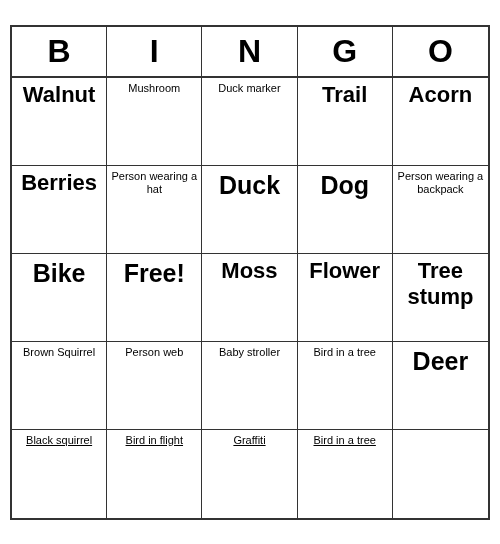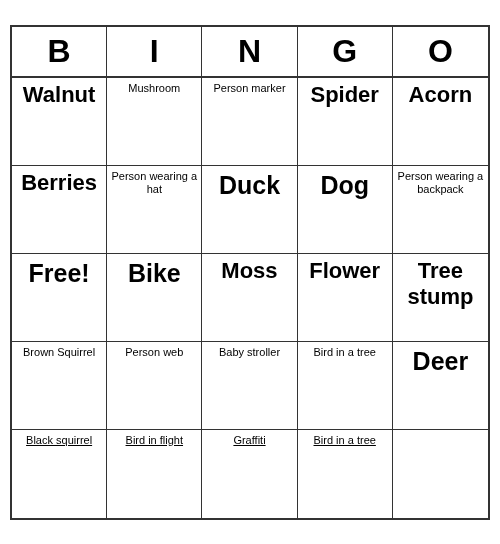--- a/index.html
+++ b/index.html
@@ -88,48 +88,48 @@
       <div class="bingo-letter">O</div>
     </div>
   <div class="bingo-grid">
   <div class="bingo-cell">
         <span class="cell-text large">Walnut</span>
       </div>
       <div class="bingo-cell">
         <span class="cell-text">Mushroom</span>
       </div>
       <div class="bingo-cell">
-        <span class="cell-text">Person marker</span>
+        <span class="cell-text">Duck marker</span>
       </div>
       <div class="bingo-cell">
-        <span class="cell-text large">Spider</span>
+        <span class="cell-text large">Trail</span>
       </div>
       <div class="bingo-cell">
         <span class="cell-text large">Acorn</span>
       </div>
       <div class="bingo-cell">
         <span class="cell-text large">Berries</span>
       </div>
       <div class="bingo-cell">
         <span class="cell-text">Person wearing a hat</span>
       </div>
       <div class="bingo-cell">
         <span class="cell-text xlarge">Duck</span>
       </div>
       <div class="bingo-cell">
         <span class="cell-text xlarge">Dog</span>
       </div>
       <div class="bingo-cell">
         <span class="cell-text">Person wearing a backpack</span>
       </div>
       <div class="bingo-cell">
-        <span class="cell-text xlarge">Free!</span>
+        <span class="cell-text xlarge">Bike</span>
       </div>
       <div class="bingo-cell">
-        <span class="cell-text xlarge">Bike</span>
+        <span class="cell-text xlarge">Free!</span>
       </div>
       <div class="bingo-cell">
         <span class="cell-text large">Moss</span>
       </div>
       <div class="bingo-cell">
         <span class="cell-text large">Flower</span>
       </div>
       <div class="bingo-cell">
         <span class="cell-text large">Tree stump</span>
       </div>

